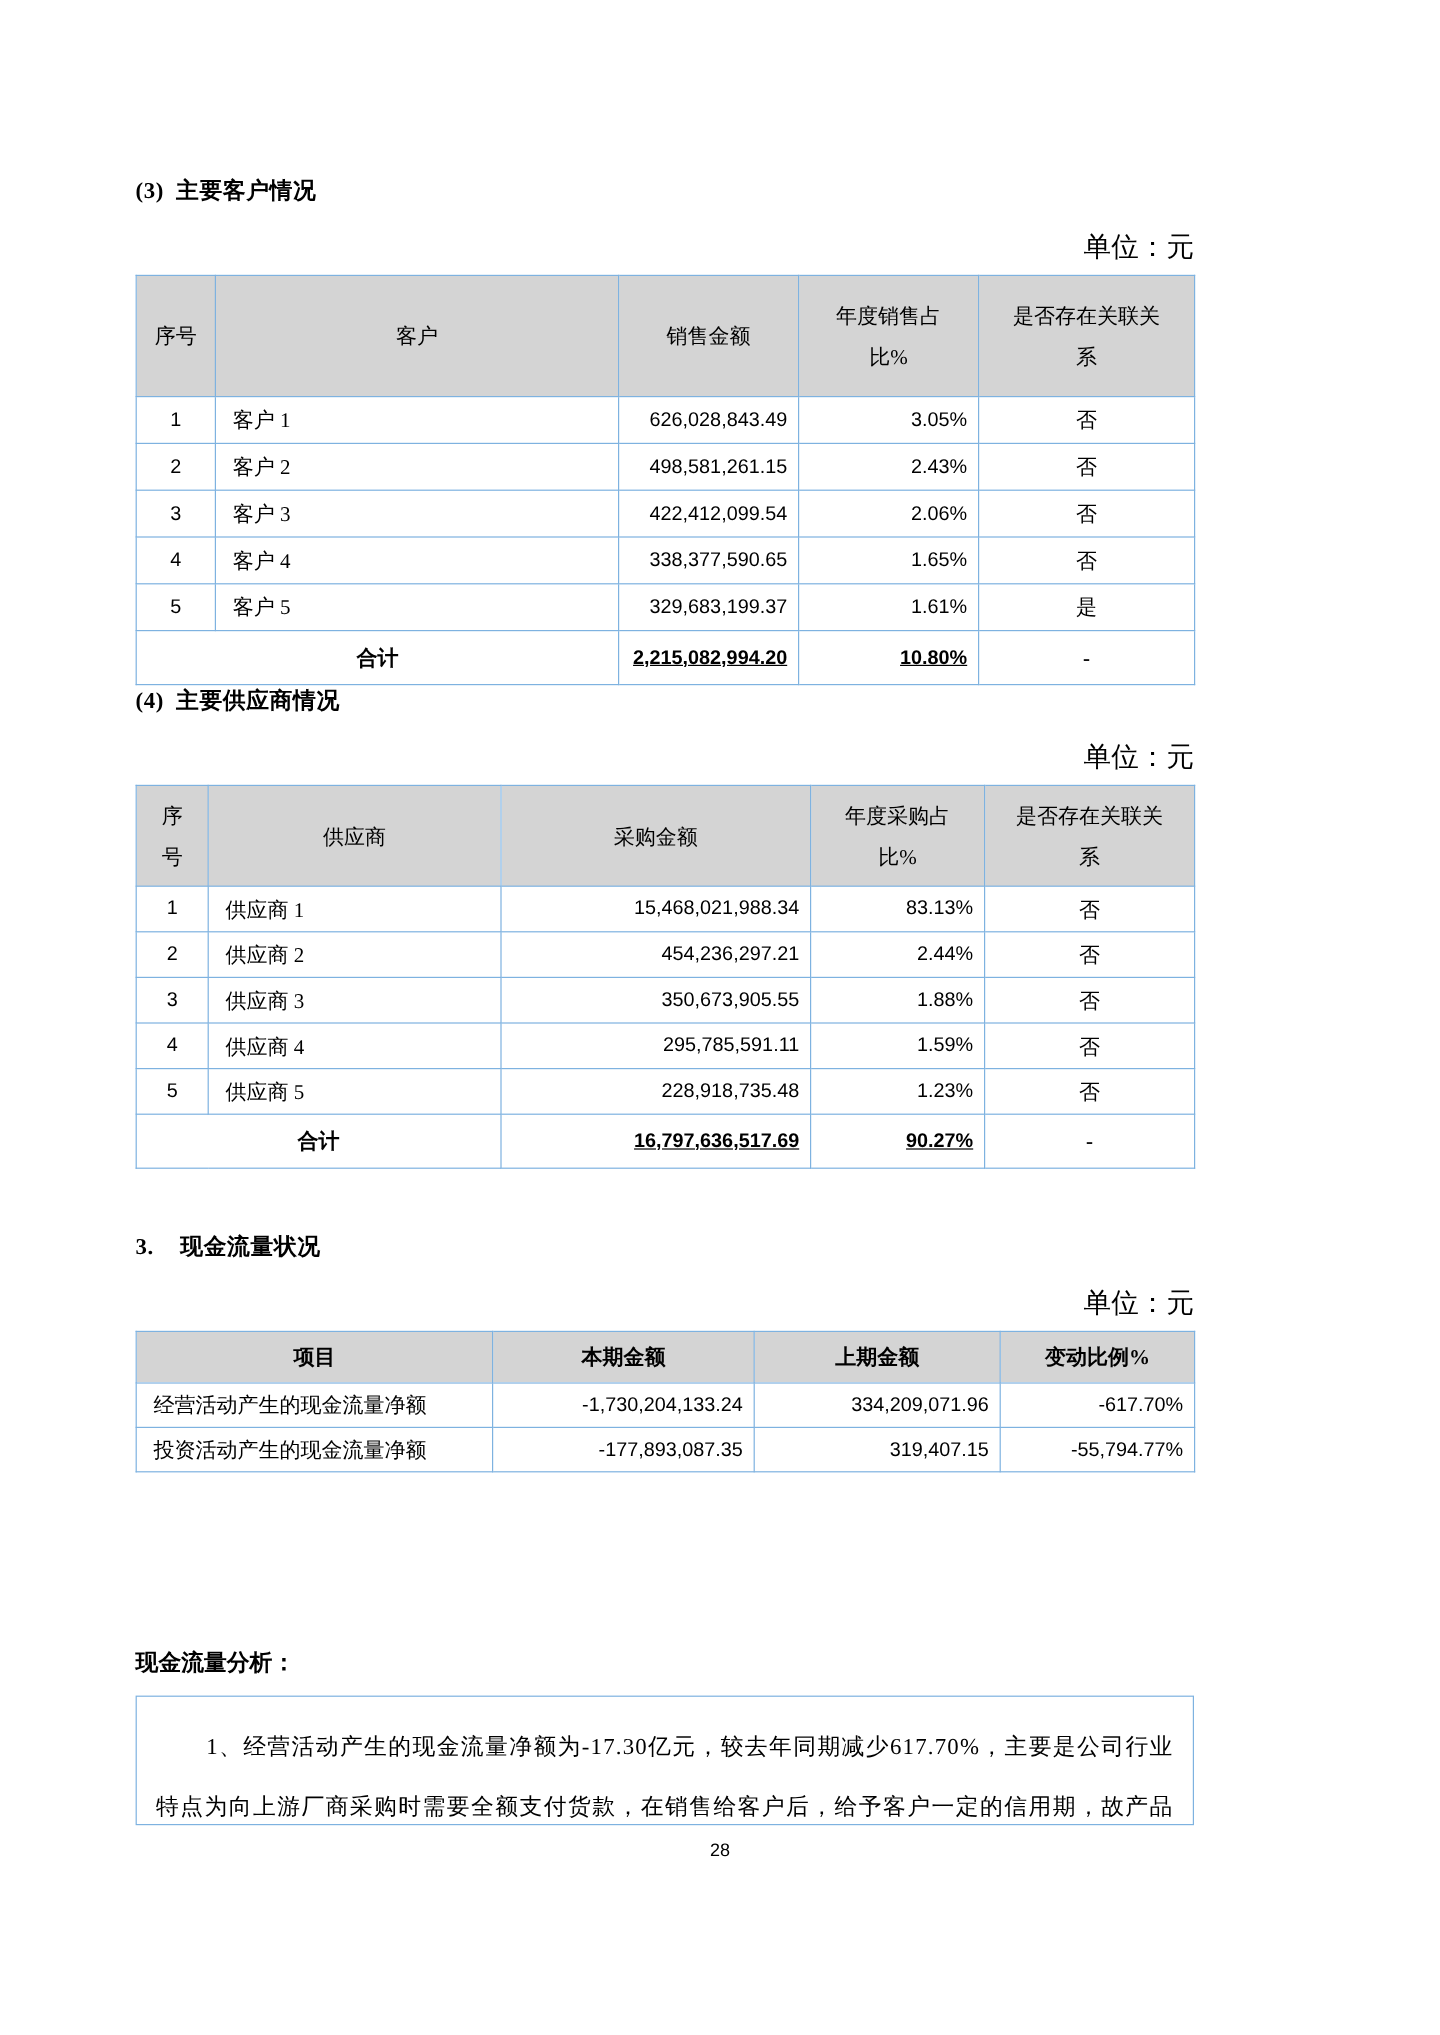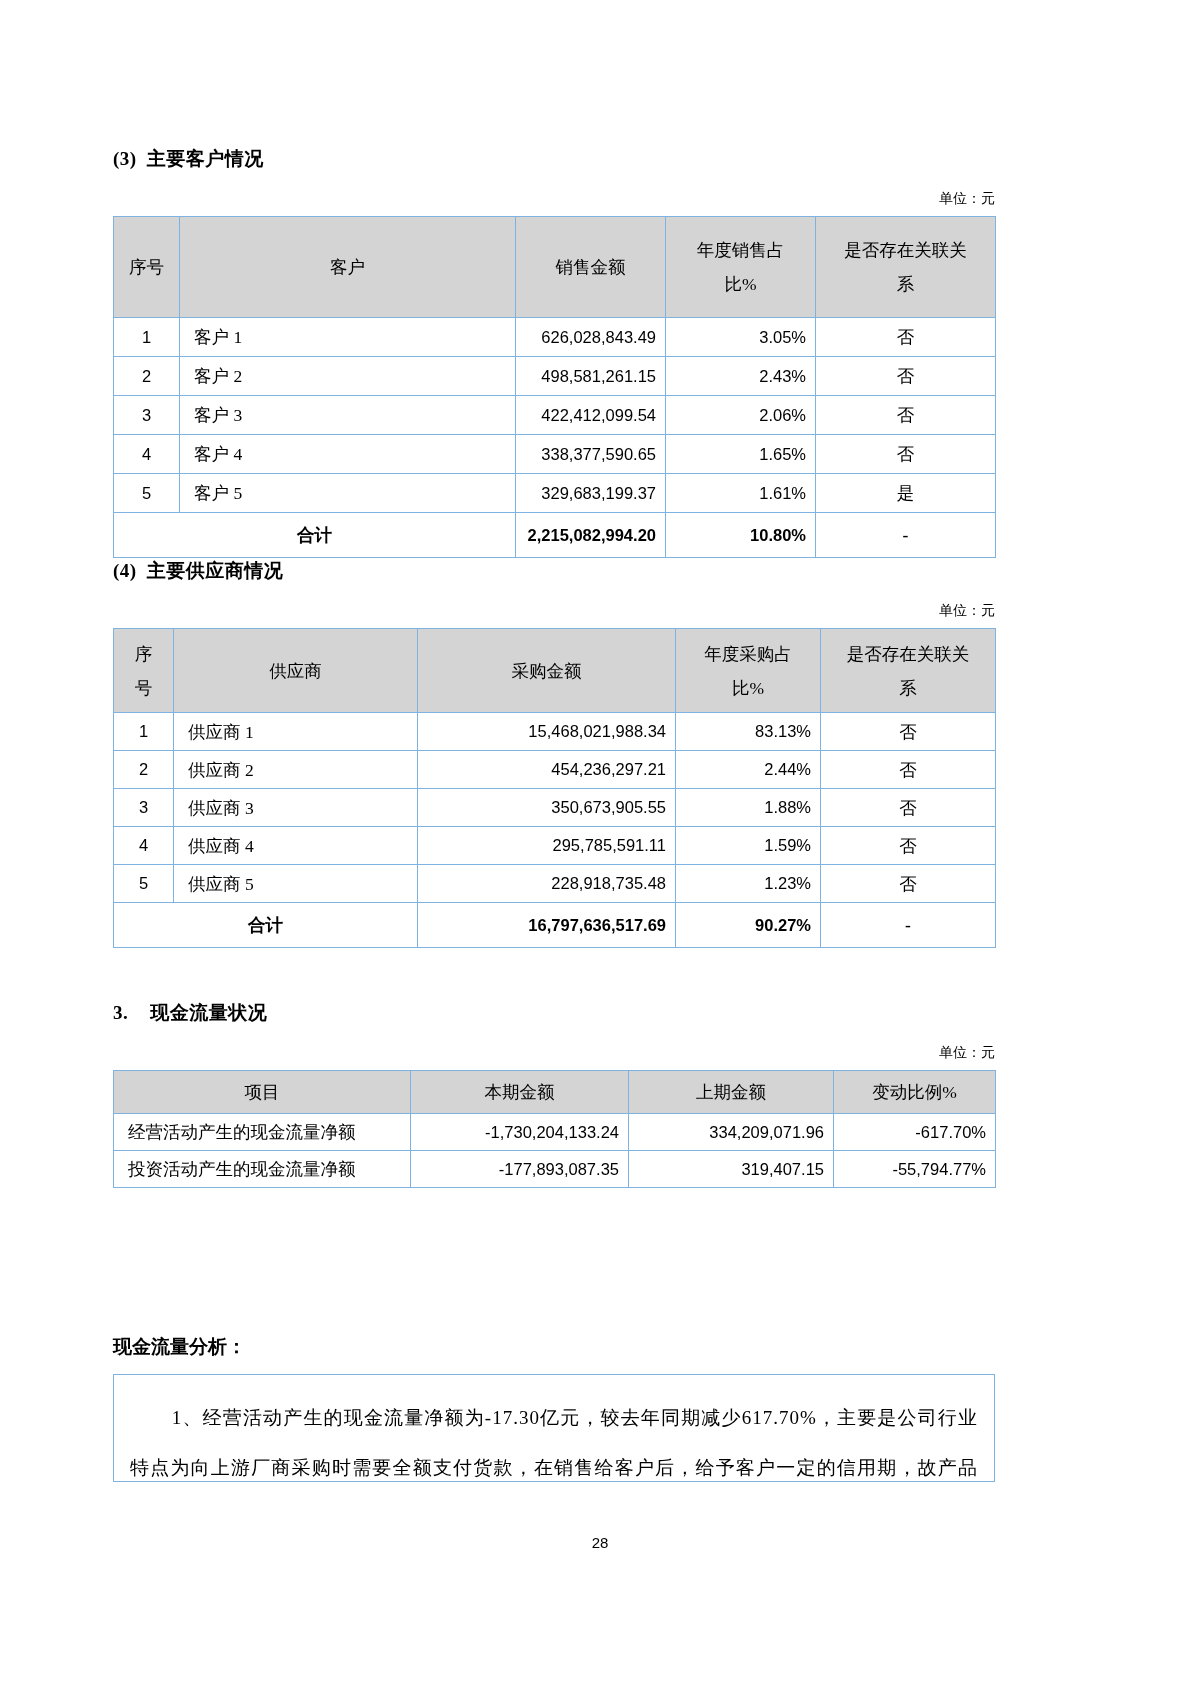--- a/index.html
+++ b/index.html
@@ -14,21 +14,21 @@
     font-size:19px;font-weight:bold;letter-spacing:.5px;
     margin:0;padding:0;
   }
   .sec-heading .no{margin-right:10px;}
   #h-customers{margin-top:146px;}
   #h-suppliers{}
   #h-cashflow{margin-top:52px;}
   #h-cashflow .no{margin-right:22px;}
 
   .unit-line{
-    text-align:right;font-size:14px;
+    text-align:right;font-size:23px;
     margin-top:18px;margin-bottom:8px;
   }
 
   table{
     border-collapse:collapse;width:882px;table-layout:fixed;
     font-size:17.5px;
     border-radius:29px;
   }
   th,td{border:1px solid #7eb2e0;overflow:hidden;}
   thead th{
@@ -52,25 +52,25 @@
 
   
   #t-suppliers thead tr{height:84px;}
   #t-suppliers tbody tr{height:38px;}
   #t-suppliers tr.total{height:45px;}
   #t-suppliers .th-no{padding:0 18px;}
   #t-suppliers .th-ratio{padding:0 24px;}
   #t-suppliers .th-rel{padding:0 24px;}
 
   
-  #t-cashflow thead th{font-weight:normal;height:40px;line-height:1.3;}
+  #t-cashflow thead th{font-weight:bold;height:40px;line-height:1.3;}
   #t-cashflow tbody tr{height:37px;}
 
   tr.total td{font-weight:bold;}
-  tr.total .num{font-weight:bold;}
+  tr.total .num{font-weight:bold;text-decoration:underline;}
 
   .analysis-heading{
     font-size:19px;font-weight:bold;margin-top:146px;
   }
   .analysis-box{
     margin-top:14px;border:1px solid #7eb2e0;
     padding:18px 16px 0 16px;height:88px;overflow:hidden;
     font-size:19px;line-height:50px;
     text-align:justify;text-justify:inter-character;
     text-indent:2.2em;letter-spacing:1px;

